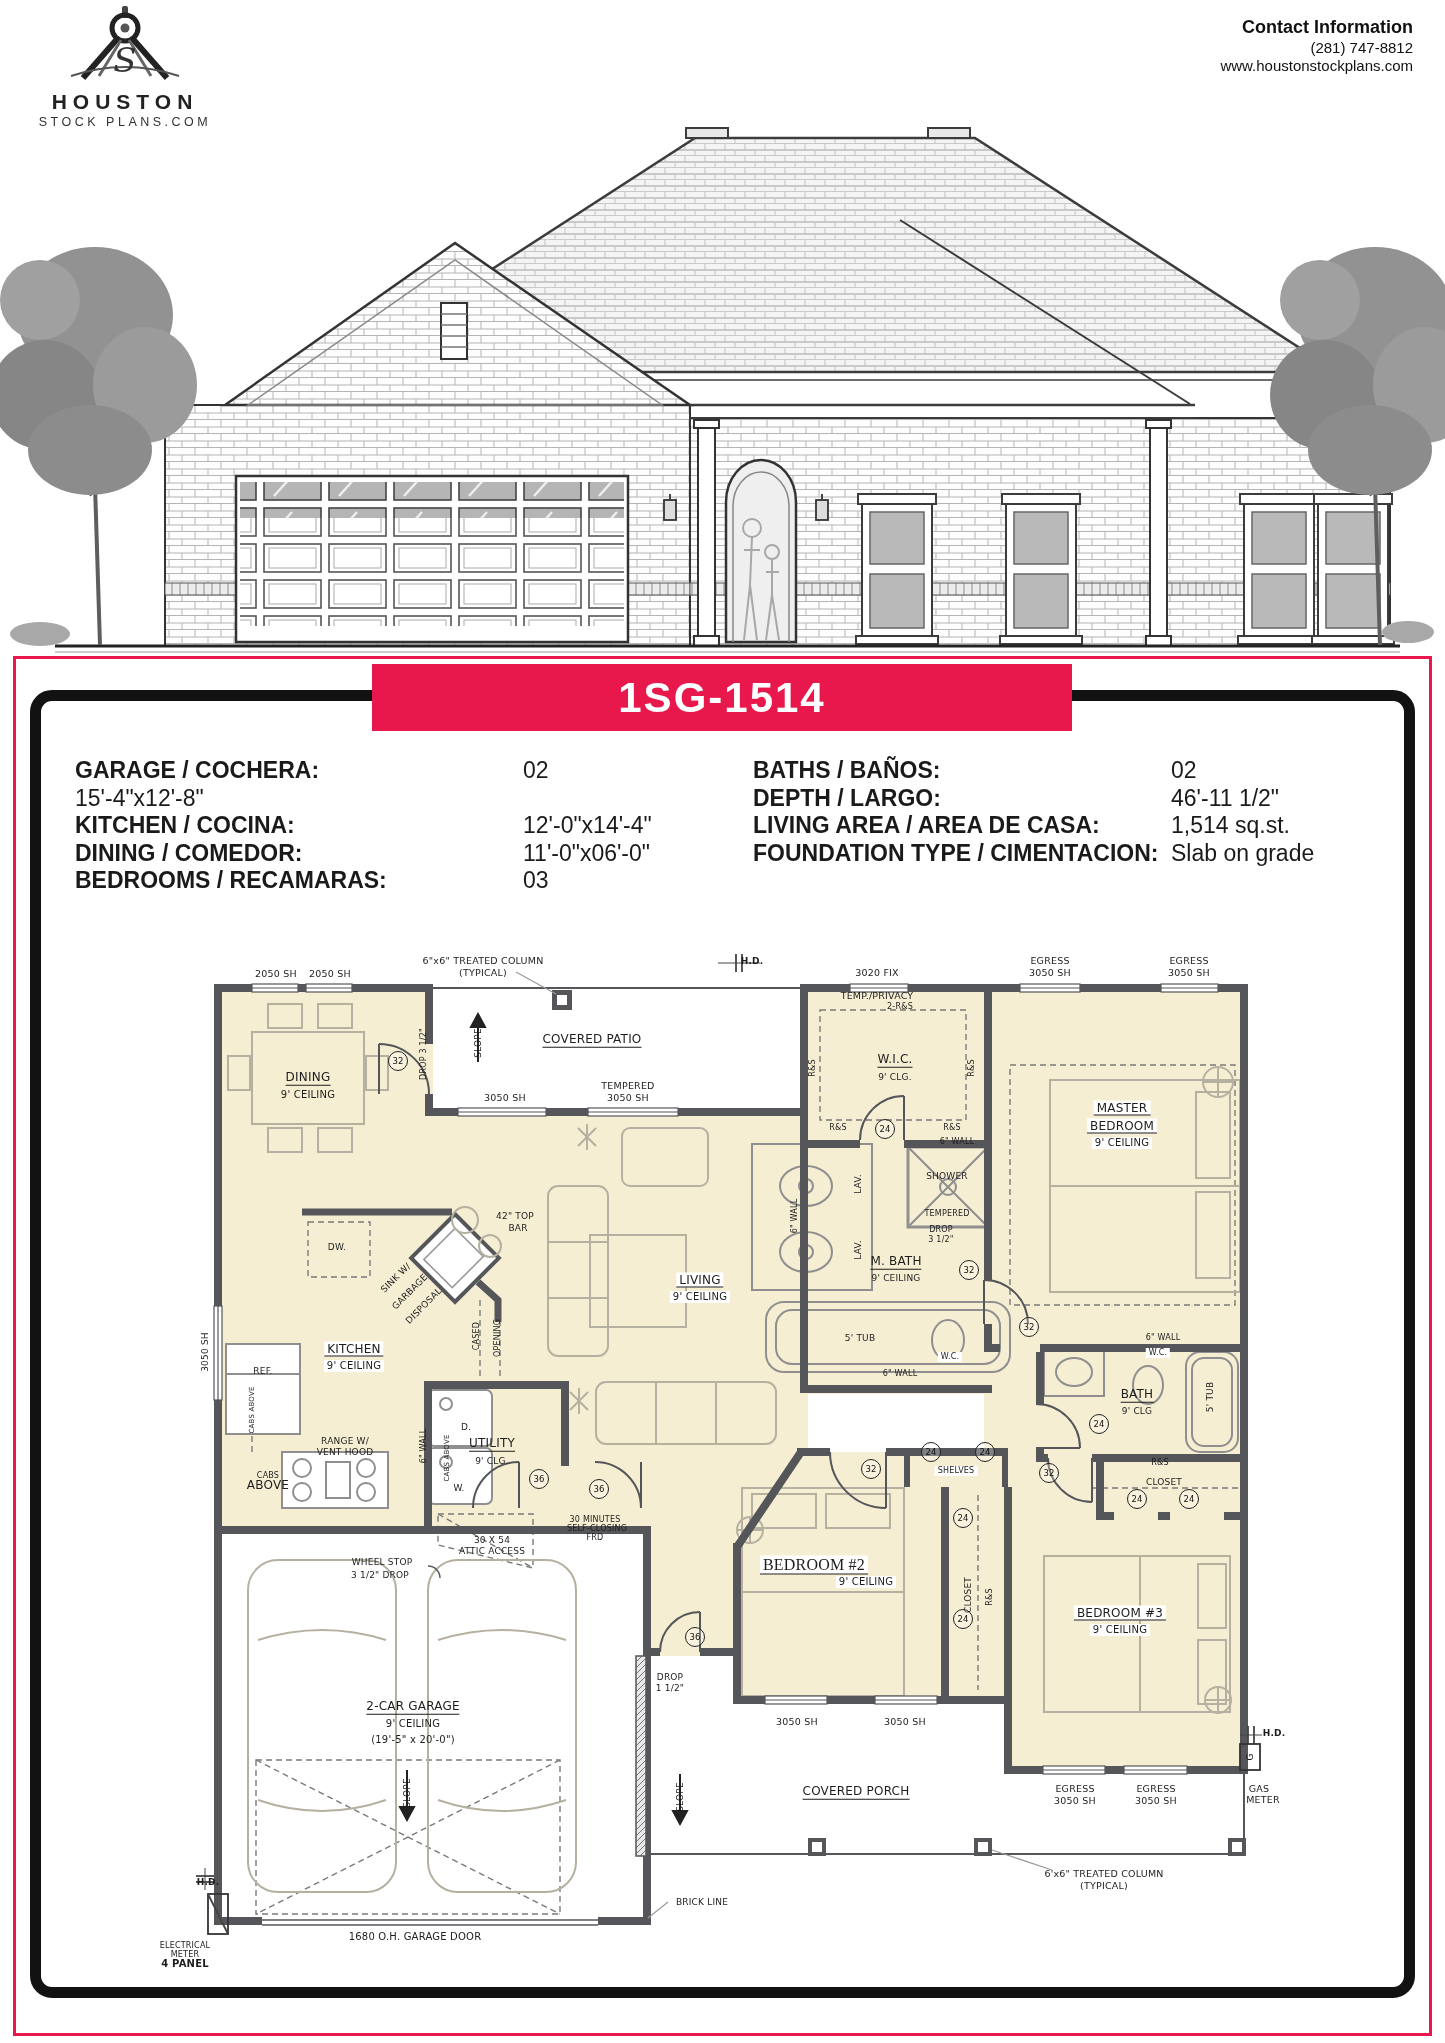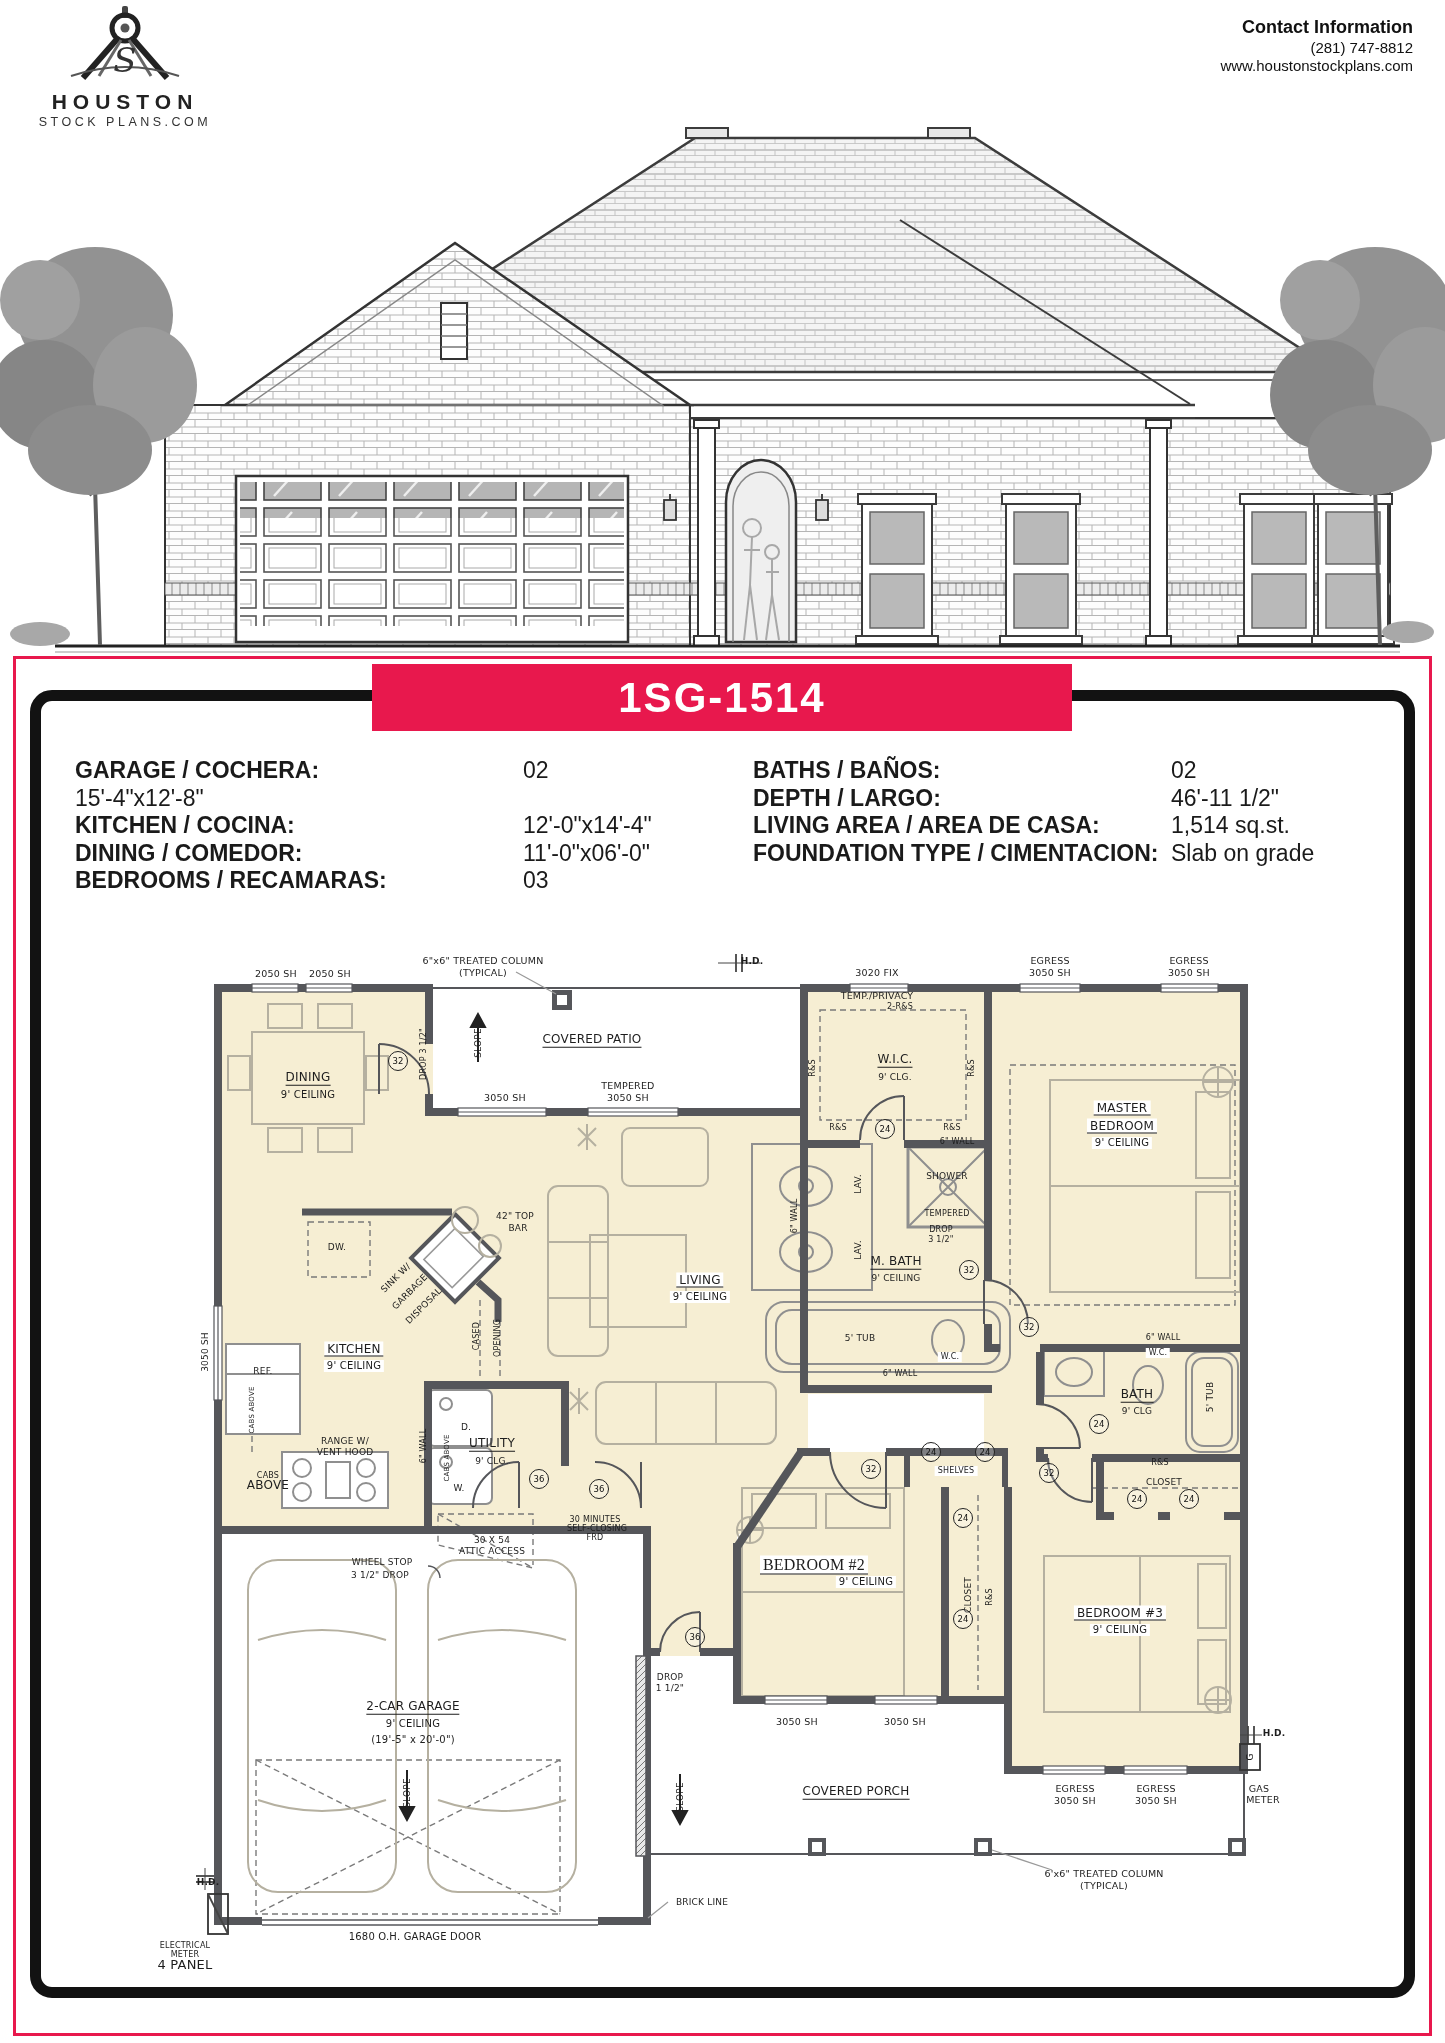--- a/index.html
+++ b/index.html
@@ -588,21 +588,21 @@
       <span class="pl" style="left: 1250px; top: 1757px; font-size: 9px; transform: translate(-50%, -50%) rotate(-90deg);">G</span>
       <span class="pl" style="left: 1259px; top: 1789px; transform: translate(-50%, -50%);">GAS</span>
       <span class="pl" style="left: 1263px; top: 1800px; transform: translate(-50%, -50%);">METER</span>
       <span class="pl" style="left: 1104px; top: 1874px; transform: translate(-50%, -50%);">6'x6" TREATED COLUMN</span>
       <span class="pl" style="left: 1104px; top: 1886px; transform: translate(-50%, -50%);">(TYPICAL)</span>
       <span class="pl" style="left: 702px; top: 1902px; font-size: 9px; transform: translate(-50%, -50%);">BRICK LINE</span>
       <span class="pl" style="left: 415px; top: 1937px; font-size: 10px; transform: translate(-50%, -50%);">1680 O.H. GARAGE DOOR</span>
       <span class="pl b" style="left: 208px; top: 1882px; font-size: 9px; transform: translate(-50%, -50%);">H.D.</span>
       <span class="pl" style="left: 185px; top: 1946px; font-size: 8px; transform: translate(-50%, -50%);">ELECTRICAL</span>
       <span class="pl" style="left: 185px; top: 1955px; font-size: 8px; transform: translate(-50%, -50%);">METER</span>
-      <span class="pl" style="left: 185px; top: 1964px; font-size: 13px; transform: translate(-50%, -50%);">4 PANEL</span>
+      <span class="pl" style="left: 185px; top: 1964px; font-size: 10px; transform: translate(-50%, -50%); font-weight: bold;">4 PANEL</span>
       <span class="tag" style="left: 388px; top: 1051px;">32</span>
       <span class="tag" style="left: 959px; top: 1260px;">32</span>
       <span class="tag" style="left: 1019px; top: 1317px;">32</span>
       <span class="tag" style="left: 1039px; top: 1463px;">32</span>
       <span class="tag" style="left: 861px; top: 1459px;">32</span>
       <span class="tag" style="left: 875px; top: 1119px;">24</span>
       <span class="tag" style="left: 1089px; top: 1414px;">24</span>
       <span class="tag" style="left: 1127px; top: 1489px;">24</span>
       <span class="tag" style="left: 1179px; top: 1489px;">24</span>
       <span class="tag" style="left: 921px; top: 1442px;">24</span>

